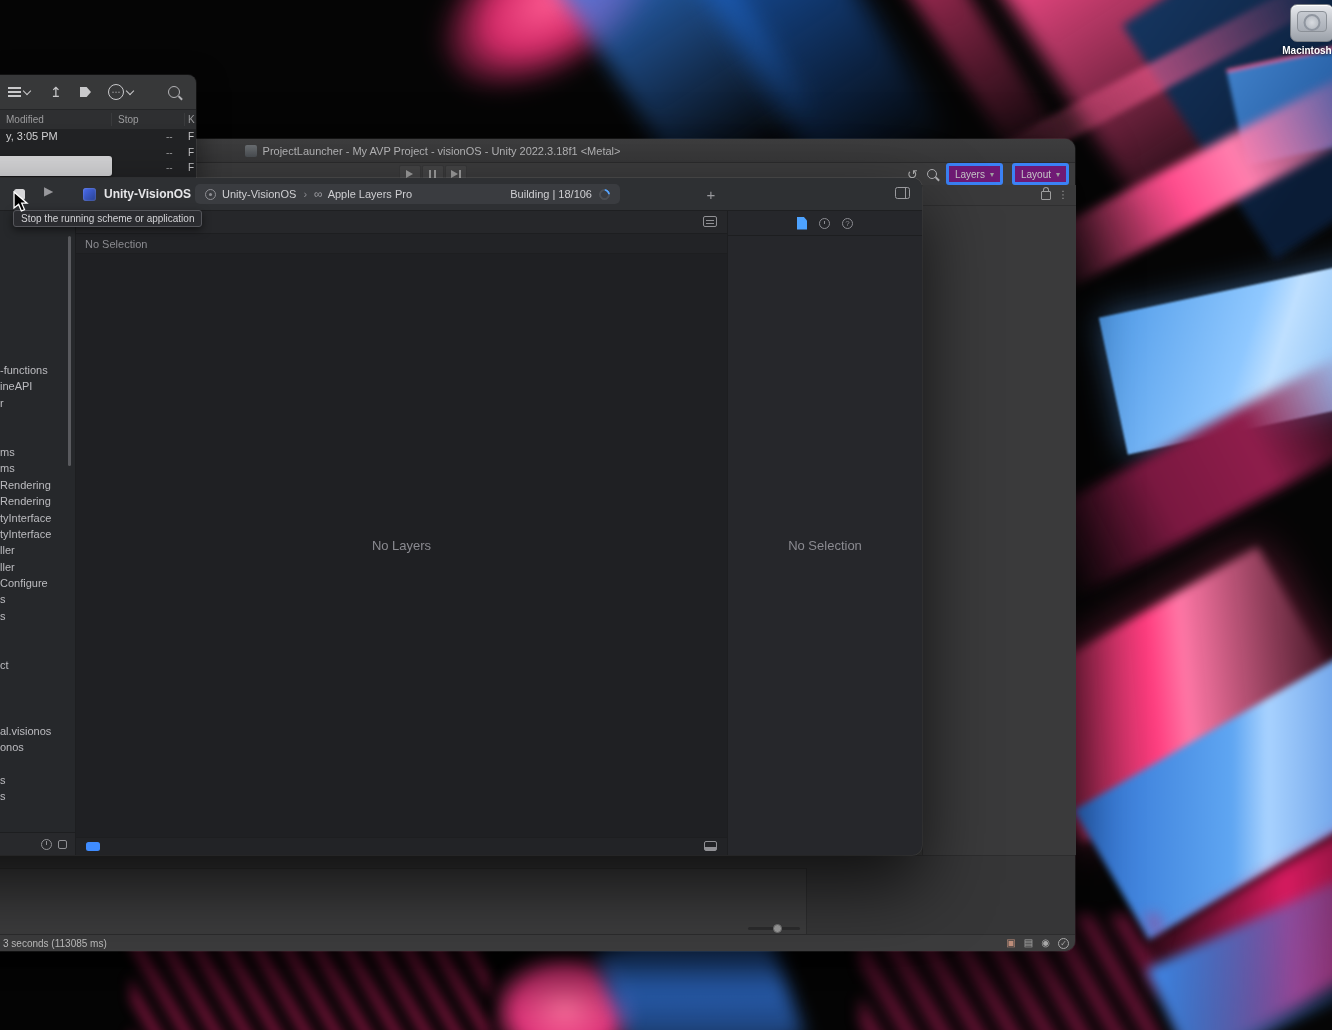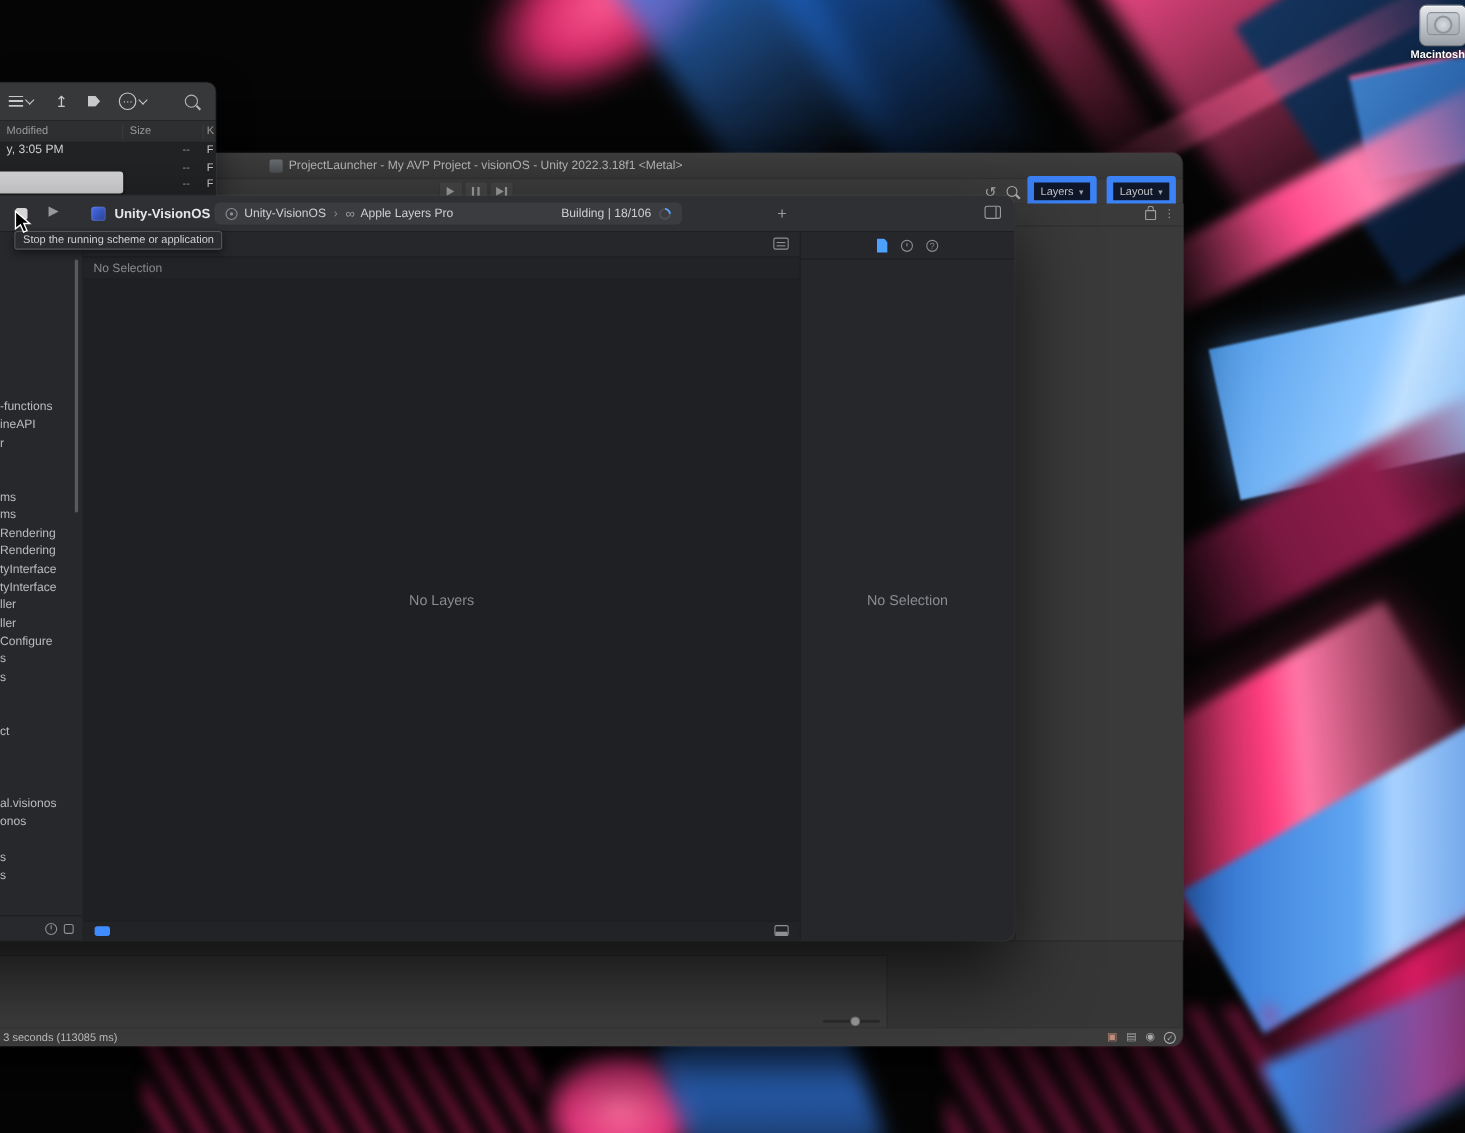--- a/index.html
+++ b/index.html
@@ -45,21 +45,21 @@
   .u-toolbar{height:22px;background:#3c3c3d;border-bottom:1px solid #2a2a2b;position:relative;}
   .u-playbar{position:absolute;left:50%;transform:translateX(-50%);top:2px;display:flex;gap:1px;}
   .u-btn{width:22px;height:18px;background:#454546;border:1px solid #383839;border-radius:2px;display:flex;align-items:center;justify-content:center;padding:0;margin:0;}
   .tri{width:0;height:0;border-left:7px solid #9e9e9e;border-top:4.5px solid transparent;border-bottom:4.5px solid transparent;display:inline-block;}
   .pause-ic i{display:inline-block;width:2.5px;height:9px;background:#9e9e9e;margin:0 1.2px;}
   .stepbar{display:inline-block;width:2px;height:9px;background:#9e9e9e;margin-left:1px;}
   .u-right{position:absolute;right:6px;top:2px;height:18px;display:flex;align-items:center;gap:9px;}
   .u-hist{color:#b0b0b0;font-size:13px;line-height:1;}
   .mag{display:inline-block;width:8px;height:8px;border:1.5px solid #b3b3b6;border-radius:50%;position:relative;}
   .mag::after{content:"";position:absolute;width:5px;height:1.5px;background:#b3b3b6;transform:rotate(45deg);right:-4px;bottom:-1px;}
-  .u-dd{height:16px;background:#0f172a;border:6px solid #3b82f6;border-radius:3px;display:flex;align-items:center;gap:5px;padding:0 6px;font-size:10px;color:#c6c6c6;}
+  .u-dd{height:16px;background:#701a75;border:3px solid #3b82f6;border-radius:3px;display:flex;align-items:center;gap:5px;padding:0 6px;font-size:10px;color:#c6c6c6;}
   .dd-ch{font-size:8px;color:#a0a0a0;}
   .u-rightstrip{position:absolute;left:1132px;top:46px;width:153px;bottom:96px;background:#3a3a3b;border-left:1px solid #2d2d2e;}
   .u-striphead{height:20px;border-bottom:1px solid #2f2f30;display:flex;justify-content:flex-end;align-items:center;gap:7px;padding-right:8px;}
   .lockico{width:8px;height:7px;border:1.5px solid #9e9e9e;border-radius:1px;position:relative;display:inline-block;}
   .lockico::before{content:"";position:absolute;top:-5px;left:1px;width:4px;height:4px;border:1.5px solid #9e9e9e;border-bottom:none;border-radius:3px 3px 0 0;}
   .kebab{color:#9e9e9e;font-size:10px;line-height:1;}
   .u-lower{position:absolute;left:0;right:0;top:716px;height:80px;background:#363637;border-top:1px solid #2d2d2e;}
   .u-projbar{position:absolute;left:0;top:12px;width:1016px;height:67px;background:#3c3c3d;border-top:1px solid #2e2e2f;border-right:1px solid #2d2d2e;}
   .u-slider{position:absolute;left:958px;top:55px;width:52px;height:9px;}
   .u-slider-track{position:absolute;top:3px;left:0;right:0;height:3px;background:#2c2c2d;border-radius:2px;}
@@ -252,21 +252,21 @@
       <span class="f-ico f-morewrap">
           <span class="f-more">⋯</span>
           <span class="chv"></span>
         </span>
       <span class="f-ico f-search">
           <span class="mag"></span>
         </span>
     </div>
     <div class="f-header">
       <span class="f-col-mod">Modified</span>
-      <span class="f-col-size">Size</span>
+      <span class="f-col-size">Stop</span>
       <span class="f-col-kind">K</span>
       <i class="f-sep s1"></i>
       <i class="f-sep s2"></i>
     </div>
     <div class="f-rows">
         <div class="f-row">
           <span class="fr-mod">y, 3:05 PM</span>
           <span class="fr-size">--</span>
           <span class="fr-kind">F</span>
         </div>

